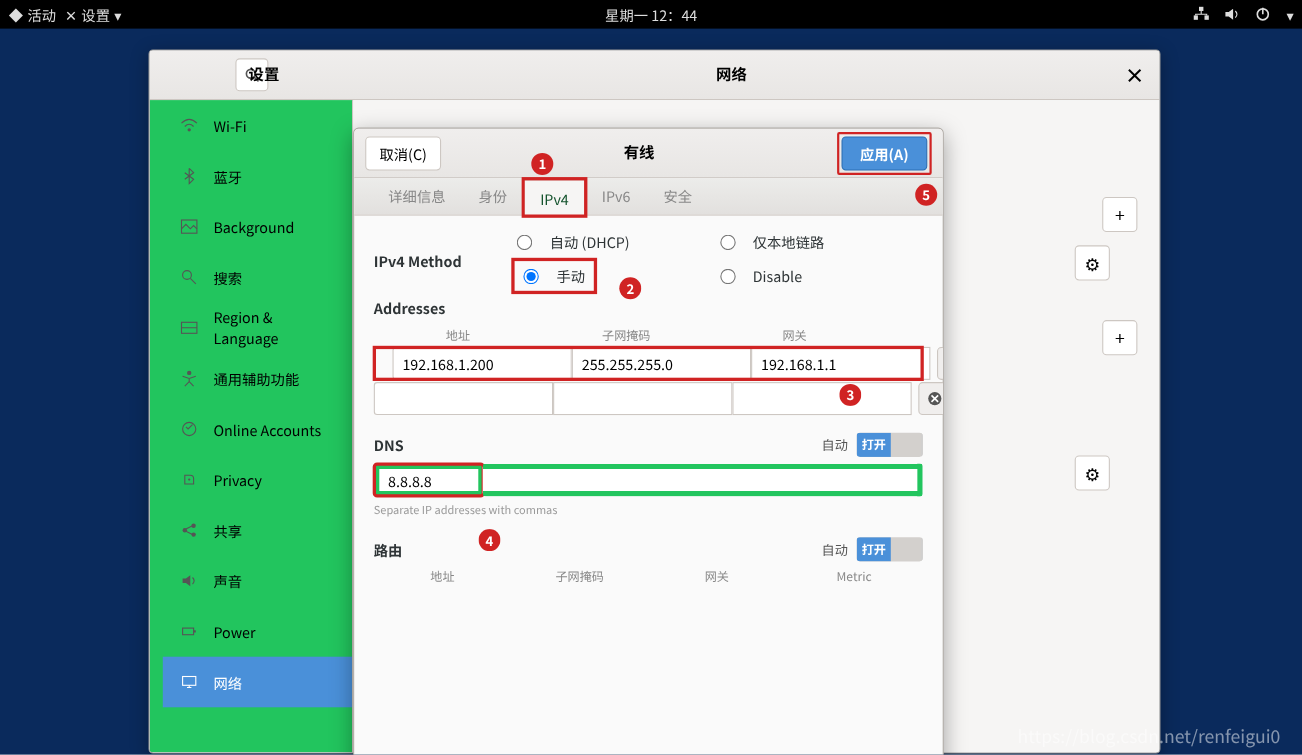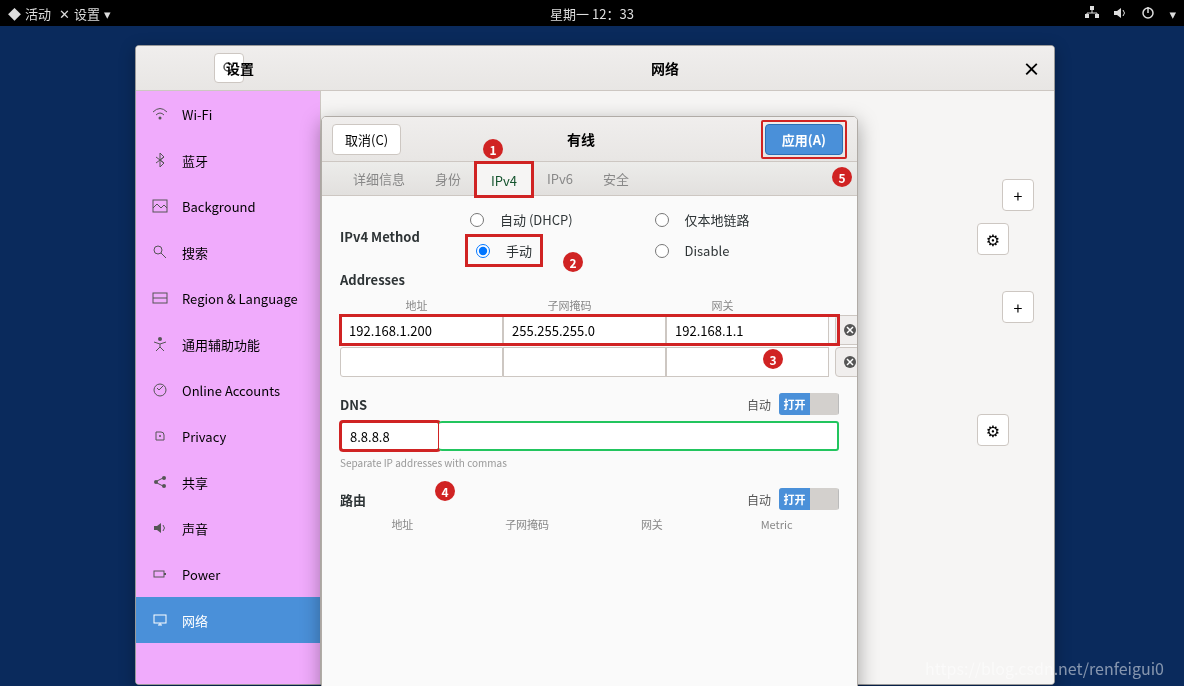--- a/index.html
+++ b/index.html
@@ -16,21 +16,21 @@
 
 .settings-window { position: absolute; left: 135px; top: 45px; width: 920px; height: 640px; background: #f6f5f4; border: 1px solid #999; border-radius: 4px; box-shadow: 0 4px 16px rgba(0,0,0,.3); display: flex; flex-direction: column; overflow: hidden; }
 .settings-header { height: 45px; background: linear-gradient(#f0eeed,#e8e6e4); border-bottom: 1px solid #cdc7c2; display: flex; align-items: center; }
 .header-search { width: 185px; display: flex; justify-content: center; }
 .search-btn { width: 30px; height: 30px; border: 1px solid #cdc7c2; border-radius: 4px; background: #fff; display: flex; align-items: center; justify-content: center; }
 .header-title { flex: 1; text-align: center; font-weight: bold; font-size: 14px; }
 .header-close { width: 45px; text-align: center; font-size: 18px; font-weight: bold; cursor: pointer; }
 .settings-body { flex: 1; display: flex; overflow: hidden; }
 
 
-.sidebar { width: 185px; border-right: 1px solid #cdc7c2; overflow-y: auto; background: #f0abfc; }
+.sidebar { width: 185px; border-right: 1px solid #cdc7c2; overflow-y: auto; background: #22c55e; padding-left: 12px; }
 .sidebar-item { height: 46px; display: flex; align-items: center; padding: 0 16px; gap: 14px; font-size: 13px; cursor: pointer; }
 .sidebar-item.selected { background: #4a90d9; color: #fff; }
 .side-icon { width: 16px; height: 16px; display: inline-flex; align-items: center; justify-content: center; }
 
 
 .main-panel { flex: 1; position: relative; background: #f6f5f4; }
 .plus-btn, .gear-btn { position: absolute; width: 32px; height: 32px; border: 1px solid #cdc7c2; border-radius: 4px; background: #fff; display:flex;align-items:center;justify-content:center; font-size:16px;}
 .plus1 { right: 20px; top: 88px; } .gear1 { right: 45px; top: 132px; }
 .plus2 { right: 20px; top: 200px; } .gear2 { right: 45px; top: 323px; }
 
@@ -54,32 +54,32 @@
 .method-row { display:flex; align-items:center; margin-bottom:8px; }
 .method-label { width:130px; font-weight:bold; }
 .radio-group { flex:1; display:grid; grid-template-columns: 1fr 1fr; row-gap:10px; }
 .radio-item { display:flex; align-items:center; gap:16px; }
 .radio-item.hl { outline:3px solid #d02323; outline-offset:2px; padding:2px 6px; width:max-content;}
 input[type=radio]{ width:14px; height:14px; }
 
 .addr-group { margin-top:8px; }
 .addr-headers { display:grid; grid-template-columns: 1fr 1fr 1fr 40px; font-size:11px; color:#888; text-align:center; margin-bottom:2px;}
 .addr-row { display:grid; grid-template-columns: 1fr 1fr 1fr 40px; gap:0; margin-bottom:2px;}
-.addr-row.hl { outline:3px solid #d02323; outline-offset:-2px; }
+.addr-row.hl { outline:3px solid #d02323; outline-offset:-2px;padding-left:17px; }
 .addr-row input { height:30px; padding:0 8px; border:1px solid #cdc7c2; font-size:13px; }
 .addr-row input:first-child{border-radius:3px 0 0 3px;}
 .del-btn { width:30px; height:30px; border:1px solid #cdc7c2; border-radius:4px; background:#f0eeed; display:flex;align-items:center;justify-content:center; margin-left:6px;}
 
 .dns-header { display:flex; align-items:center; margin-top:16px; }
 .spacer { flex:1; }
 .auto-label { font-size:12px; color:#555; margin-right:8px;}
 .toggle { width:60px; height:22px; border-radius:3px; background:#d3d0cd; display:flex; overflow:hidden;gap:28px; }
 .toggle-on { width:36px; background:#4a90d9; color:#fff; font-size:11px; display:flex;align-items:center;justify-content:center; font-weight:bold;}
 .toggle-knob { flex:1; background:#f0eeed; border-left:1px solid #bbb;}
-.dns-input { width:100%; height:30px; border:2px solid #22c55e; border-radius:3px; padding:0 8px; margin-top:6px; font-size:13px;}
+.dns-input { width:100%; height:30px; border:5px solid #22c55e; border-radius:3px; padding:0 8px; margin-top:6px; font-size:13px;}
 .dns-input.hl { outline:3px solid #d02323; outline-offset:-2px; width:100px;}
 .dns-hint { font-size:10px; color:#999; margin-top:4px; }
 
 .route-headers { display:grid; grid-template-columns: 1fr 1fr 1fr 1fr; font-size:11px; color:#888; text-align:center; margin-top:6px;}
 
 
 .badge { position:absolute; width:20px; height:20px; border-radius:50%; background:#d02323; color:#fff; font-size:12px; font-weight:bold; display:flex; align-items:center; justify-content:center; z-index:50; }
 
 
 .watermark { position:absolute; right:20px; bottom:6px; color:rgba(255,255,255,.5); font-size:16px; }
@@ -94,21 +94,21 @@
     <span class="activities">
       <span>◆</span>
       <span>活动</span>
     </span>
     <span class="appmenu">
       <span>✕</span>
       <span>设置</span>
       <span>▾</span>
     </span>
   </div>
-  <div class="topbar-center">星期一 12：33</div>
+  <div class="topbar-center">星期一 12：44</div>
   <div class="topbar-right">
     <span>
       <svg width="14" height="14" viewBox="0 0 14 14">
           <rect x="5" y="0" width="4" height="4" fill="#ddd"></rect>
           <rect x="0" y="8" width="4" height="4" fill="#ddd"></rect>
           <rect x="10" y="8" width="4" height="4" fill="#ddd"></rect>
           <path d="M7 4 V7 M2 8 V7 H12 V8" stroke="#ddd" fill="none"></path>
         </svg>
     </span>
     <span>

